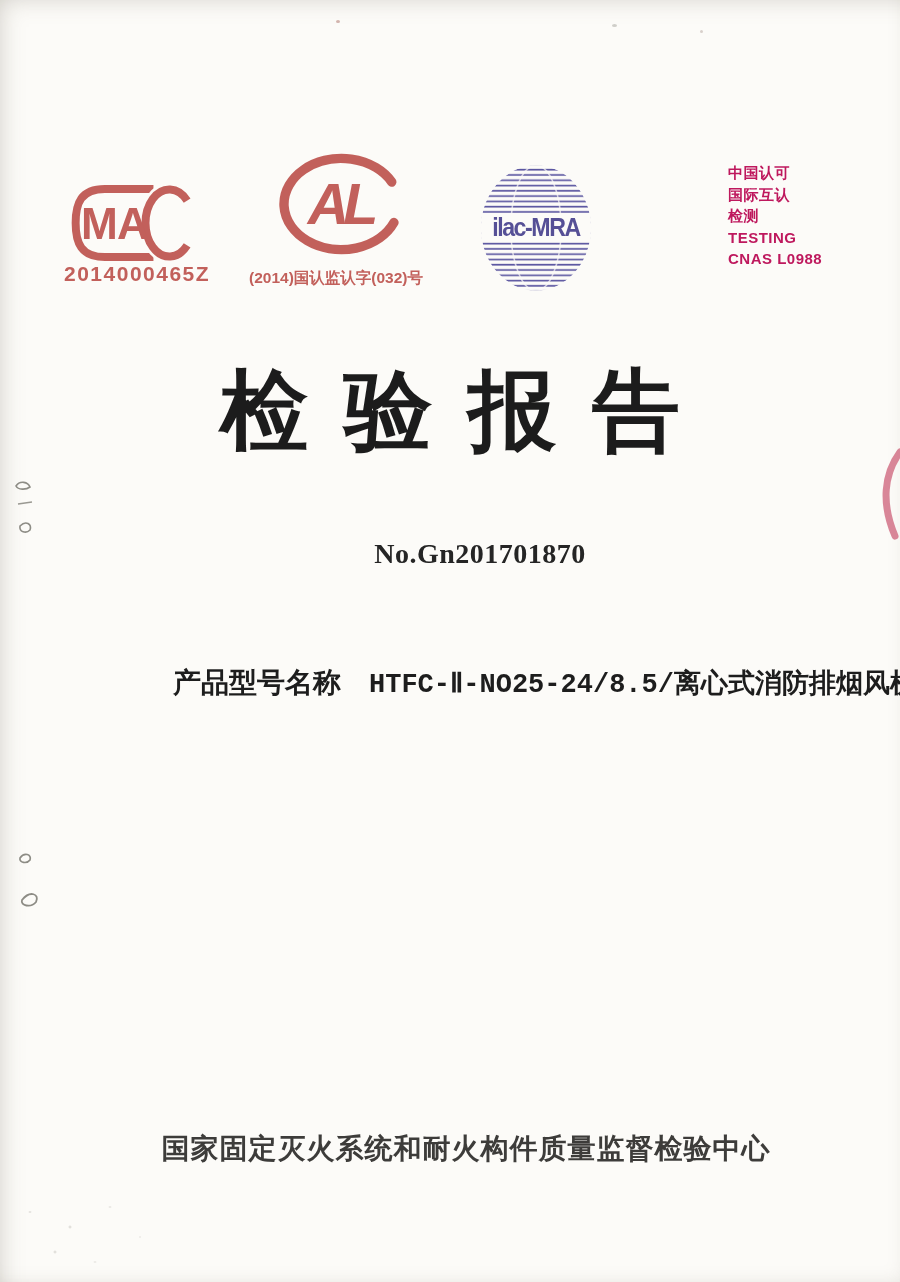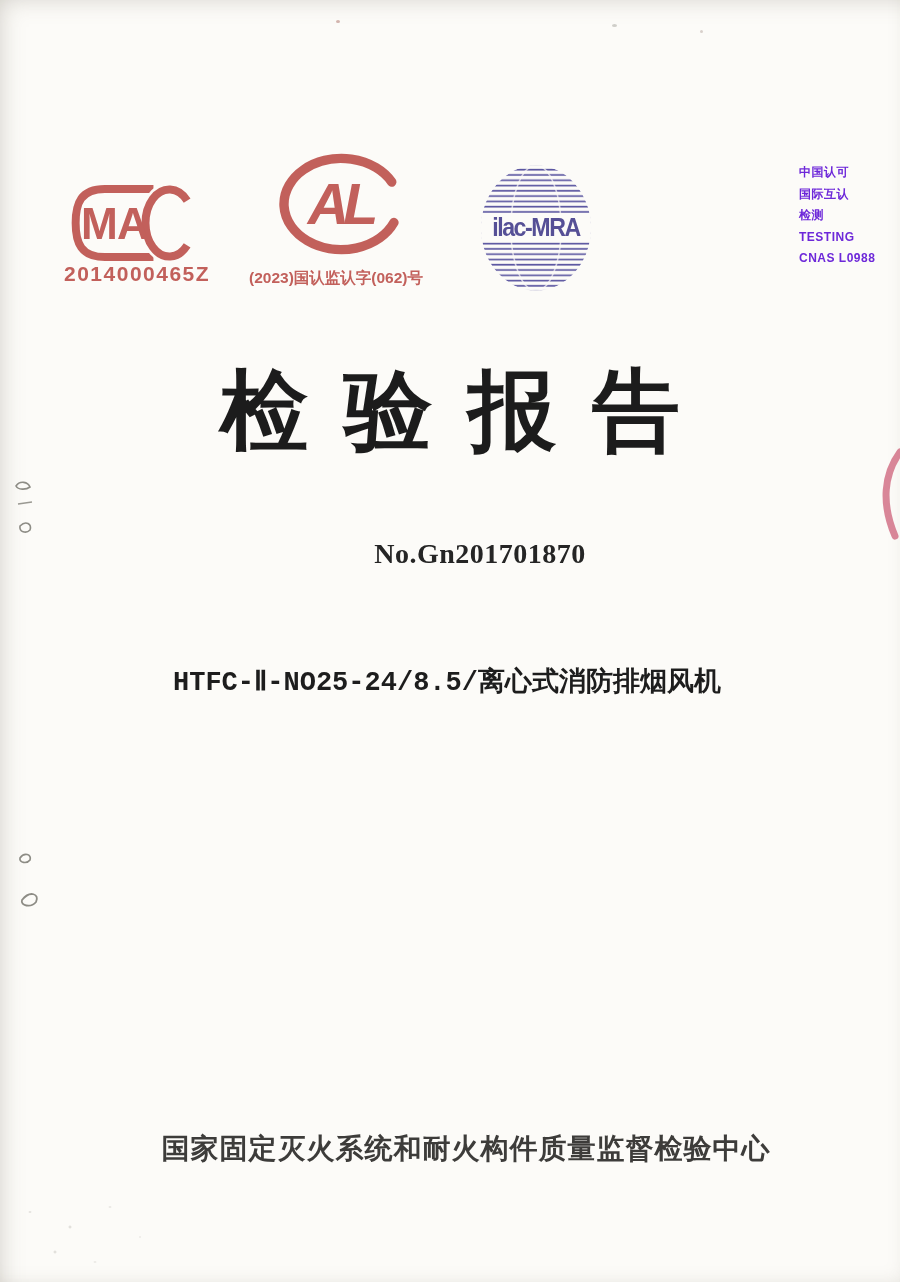--- a/index.html
+++ b/index.html
@@ -19,22 +19,22 @@
   }
 
   
   .logo-row { position: absolute; left: 0; top: 0; width: 100%; height: 320px; }
 
   .cma-wrap   { position: absolute; left: 64px;  top: 181px; width: 140px; }
   .cal-wrap   { position: absolute; left: 270px; top: 153px; width: 160px; }
   .ilac-wrap  { position: absolute; left: 478px; top: 162px; }
   .cnas-wrap  { position: absolute; left: 620px; top: 164px; }
   .cnas-text  {
-    position: absolute; left: 799px; top: 162px;
-    color: #6d28d9; font-size: 12px; line-height: 21.5px;
+    position: absolute; left: 728px; top: 162px;
+    color: #be185d; font-size: 15px; line-height: 21.5px;
     font-weight: 700; letter-spacing: .5px; white-space: nowrap;
   }
   .cert-no-cma {
     position: absolute; left: 64px; top: 262px; width: 140px;
     text-align: left; color: #c2605b; font-weight: 600;
     font-size: 21px; letter-spacing: 1.5px;
   }
   .cert-no-cal {
     position: absolute; left: 238px; top: 268px; width: 196px;
     text-align: center; color: #c2605b; font-weight: 700;
@@ -118,21 +118,21 @@
       </svg>
     </div>
     <div class="cert-no-cma">2014000465Z</div>
 
     <div class="cal-wrap">
       <svg width="150" height="104" viewBox="0 0 150 105">
         <path d="M122.2,29.3 A58,46 0 1 0 124.4,70.2" fill="none" stroke="#c2605b" stroke-width="9.5" stroke-linecap="round"></path>
         <text x="70" y="72" text-anchor="middle" font-size="58" font-weight="800" font-style="italic" letter-spacing="-6" fill="#c2605b" font-family="Liberation Sans, sans-serif">AL</text>
       </svg>
     </div>
-    <div class="cert-no-cal">(2023)国认监认字(062)号</div>
+    <div class="cert-no-cal">(2014)国认监认字(032)号</div>
 
     <div class="ilac-wrap">
       <svg width="116" height="132" viewBox="0 0 120 120" preserveAspectRatio="none">
         <defs>
           <clipPath id="globeClip">
               <circle cx="60" cy="60" r="57"></circle>
             </clipPath>
           <pattern id="hlines" width="6" height="4.8" patternUnits="userSpaceOnUse">
             <rect width="6" height="4.8" fill="#fcfbf8"></rect>
             <line x1="0" y1="2.2" x2="6" y2="2.2" stroke="#5a55a0" stroke-width="1.5"></line>
@@ -158,20 +158,21 @@
   </div>
 
   <div class="report-title">
     <span>检验报告</span>
   </div>
 
   <div class="report-no">No.Gn201701870</div>
 
   <div class="fields">
     <div class="field-row">
+      <div class="field-label">产品型号名称</div>
       <div class="field-value model">HTFC-Ⅱ-NO25-24/8.5/离心式消防排烟风机</div>
     </div>
   </div>
 
   <div class="footer-org">国家固定灭火系统和耐火构件质量监督检验中心</div>
 
   <div class="stamp-arc">
     <svg width="26" height="92" viewBox="0 0 26 92">
       <path d="M24,4 C8,26 5,55 19,88" fill="none" stroke="#d0697f" stroke-width="7" stroke-linecap="round" opacity=".8"></path>
     </svg>

